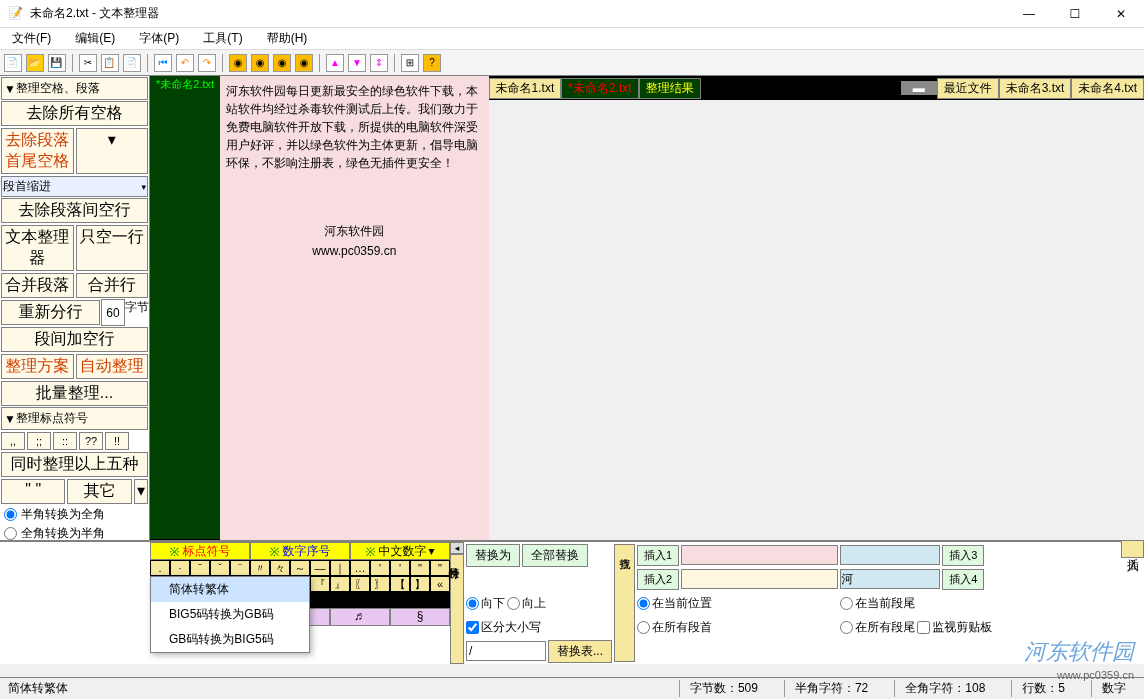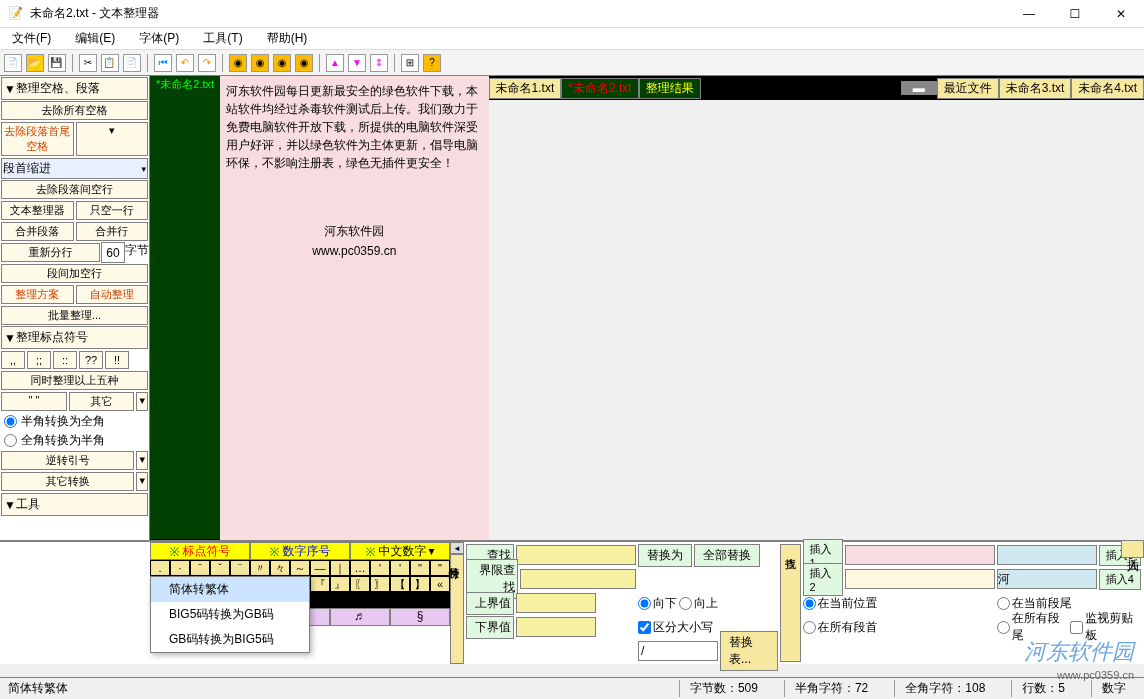--- a/index.html
+++ b/index.html
@@ -9,21 +9,21 @@
 .title-text{flex:1;font-size:12px;color:#000}
 .win-controls{display:flex;gap:16px;font-size:14px}
 .win-btn{width:30px;text-align:center;cursor:pointer}
 .menubar{height:22px;background:#fff;display:flex;align-items:center;padding:0 8px;gap:16px;border-bottom:1px solid #ddd}
 .menu-item{cursor:pointer;padding:2px 4px}
 .toolbar{height:26px;background:#f4f4f4;display:flex;align-items:center;padding:2px 4px;gap:4px;border-bottom:1px solid #808080}
 .tb-btn{width:18px;height:18px;border:1px solid #999;background:#fff;display:inline-flex;align-items:center;justify-content:center;cursor:pointer;font-size:10px}
 .tb-sep{width:1px;height:18px;background:#999;margin:0 2px}
 .main-area{display:flex;height:464px}
 .left-panel{width:150px;background:#fff;border-right:1px solid #808080;overflow:hidden}
-.lp-btn{display:inline-block;background:#fffae8;border:1px solid #808080;padding:1px 2px;margin:1px;cursor:pointer;text-align:center;font-size:11px}
+.lp-btn{display:inline-block;background:#fffae8;border:1px solid #808080;padding:1px 2px;margin:1px;cursor:pointer;text-align:center;font-size:16px}
 .lp-btn.full{display:block;margin:1px}
 .lp-btn.orange{color:#d04000}
 .lp-row{display:flex;margin:0}
 .lp-row .lp-btn{flex:1}
 .lp-dropdown{background:#e8f0ff;border:1px solid #808080;margin:1px;padding:1px;display:flex;align-items:center}
 .lp-dropdown span.dd{margin-left:auto;font-size:9px}
 .lp-radio{display:flex;align-items:center;gap:4px;padding:1px 4px}
 .lp-small-btn{width:24px;height:18px;background:#fffae8;border:1px solid #808080;display:inline-flex;align-items:center;justify-content:center;margin:1px;font-size:11px}
 .right-area{flex:1;display:flex;flex-direction:row}
 .editor-tab{background:#004000;color:#0f0;padding:1px 6px;font-size:11px;border-bottom:1px solid #000}
@@ -260,38 +260,20 @@
         <div class="music-cell">§</div>
       </div>
   </div>
   <div style="width:14px;display:flex;flex-direction:column">
     <div style="background:#ddd;border:1px solid #808080;text-align:center;font-size:9px">◂</div>
     <div class="sp-vert" style="flex:1">特殊符号</div>
   </div>
   <div class="search-panel">
     <div class="sp-col">
       <div class="sp-row">
-          <span class="sp-label">查找</span>
-          <input class="sp-input" style="width: 120px;">
-        </div>
-      <div class="sp-row">
-          <span class="sp-label">界限查找</span>
-          <input class="sp-input" style="width: 120px;">
-        </div>
-      <div class="sp-row">
-          <span class="sp-label">上界值</span>
-          <input class="sp-input" style="width: 60px;">
-        </div>
-      <div class="sp-row">
-          <span class="sp-label">下界值</span>
-          <input class="sp-input" style="width: 60px;">
-        </div>
-    </div>
-    <div class="sp-col">
-      <div class="sp-row">
           <span class="sp-btn">替换为</span>
           <span class="sp-btn">全部替换</span>
         </div>
       <div class="sp-row"></div>
       <div class="sp-row">
           <label class="sp-radio">
             <input type="radio" checked="" style="">
             <span>向下</span>
           </label>
           <label class="sp-radio">

